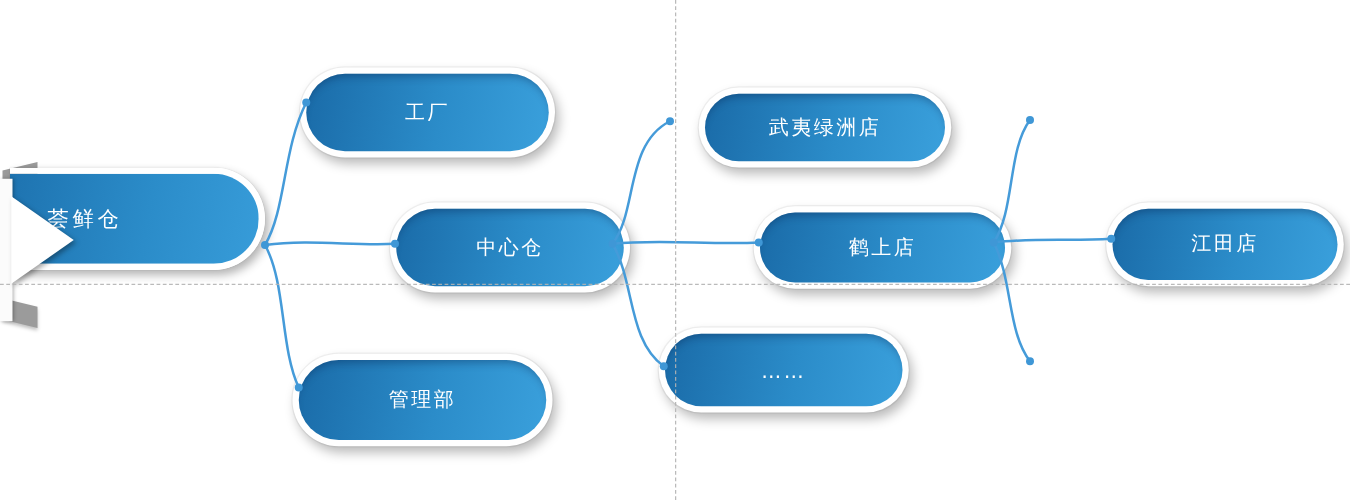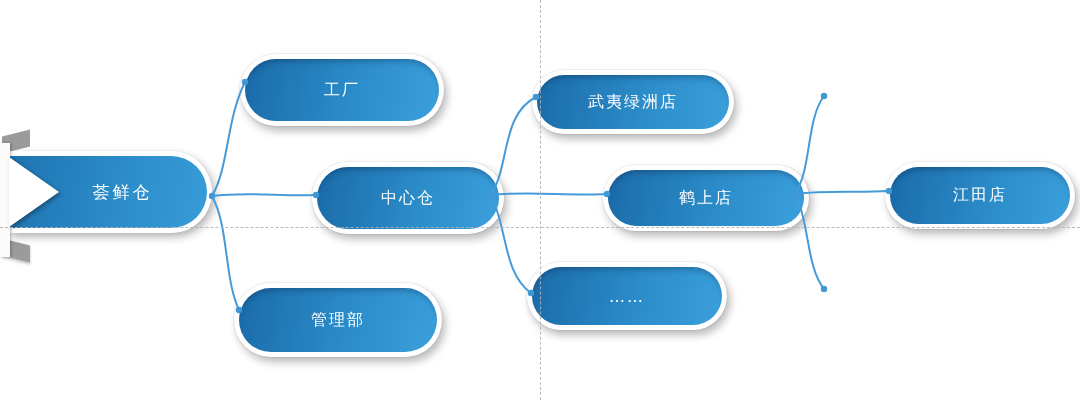--- a/index.html
+++ b/index.html
@@ -23,37 +23,37 @@
   }
   .pill .fill{
     flex:1;border-radius:999px;display:flex;align-items:center;justify-content:center;
     background:linear-gradient(100deg,#1a6ba8 0%,#2b8cc9 55%,#3aa0dc 100%);
     box-shadow:inset 0 6px 7px -4px rgba(0,20,60,0.35);
     color:#fff;font-size:16px;letter-spacing:2px;white-space:nowrap;
   }
   .pill.factory  {left:240px;top:54px; width:194px;height:62px;}
   .pill.central  {left:312px;top:162px;width:182px;height:62px;}
   .pill.admin    {left:234px;top:283px;width:198px;height:64px;}
-  .pill.wuyi     {left:532px;top:70px; width:192px;height:54px;}
+  .pill.wuyi     {left:559px;top:70px; width:192px;height:54px;}
   .pill.heshang  {left:603px;top:165px;width:196px;height:56px;}
   .pill.more     {left:527px;top:262px;width:190px;height:58px;}
   .pill.nanqu    {left:820px;top:66px; width:178px;height:56px;}
   .pill.jiangtian{left:885px;top:162px;width:180px;height:57px;}
   .pill.sanxi    {left:820px;top:257px;width:178px;height:62px;}
   
   .root-wrap{position:absolute;left:0;top:130px;width:230px;height:140px;z-index:3;}
   .root-fold{position:absolute;width:28px;height:17px;background:#9b9b9b;z-index:1;}
   .root-fold.top{left:2px;top:3px;transform:skewY(-14deg);}
   .root-fold.bottom{left:2px;top:112px;transform:skewY(14deg);box-shadow:0 2px 3px rgba(0,0,0,.25);}
   .root-pill{
-    position:absolute;left:8px;top:21px;width:204px;height:82px;z-index:2;
+    position:absolute;left:8px;top:4px;width:204px;height:82px;z-index:2;
     background:linear-gradient(100deg,#1e73b0 0%,#2b8cc9 55%,#379cd9 100%);
     border:5px solid #fff;border-left:0;border-radius:0 46px 46px 0;
     box-shadow:3px 4px 8px rgba(0,0,0,0.3), 0 0 1px rgba(0,0,0,0.2);
-    box-sizing:border-box;display:flex;align-items:center;justify-content:center;
+    box-sizing:border-box;display:flex;align-items:center;
     color:#fff;font-size:17px;letter-spacing:3px;font-family:Liberation Mono, monospace;
   }
   .root-strip{
     position:absolute;left:0;top:13px;width:10px;height:114px;background:#fbfbfb;z-index:3;
     box-shadow:1px 0 3px rgba(0,0,0,0.3);
   }
   .root-chevron{
     position:absolute;left:9px;top:27px;width:0;height:0;z-index:4;
     border-top:35px solid transparent;border-bottom:35px solid transparent;
     border-left:50px solid #ffffff;

